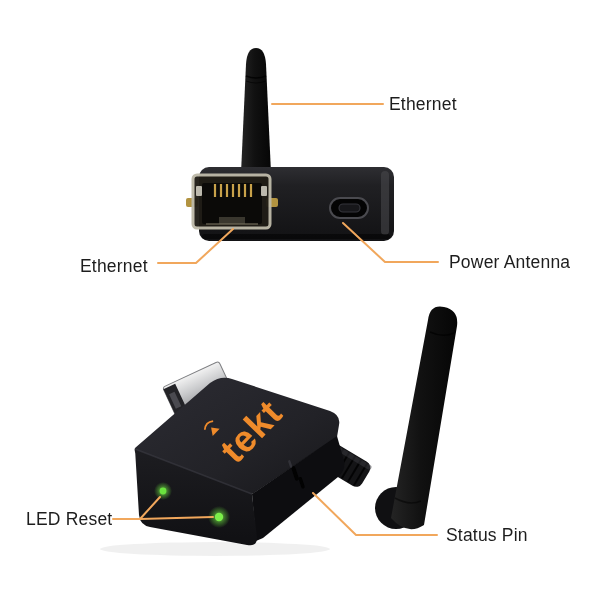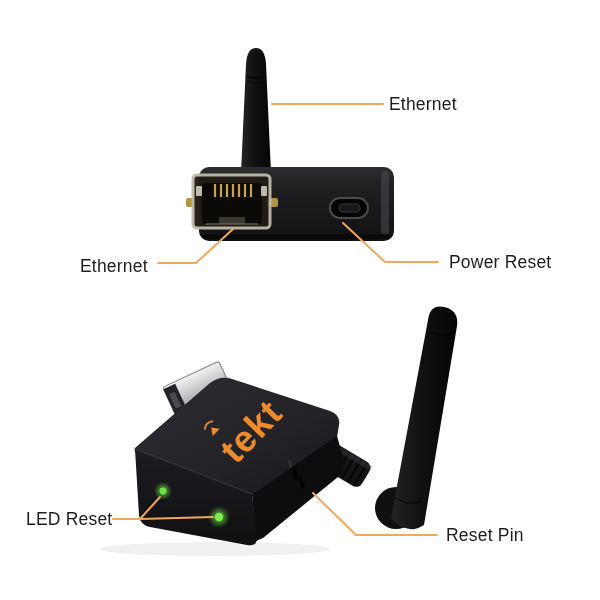--- a/index.html
+++ b/index.html
@@ -171,18 +171,18 @@
       <polyline points="113,519 140,519 160,497"></polyline>
       <polyline points="140,519 213,517"></polyline>
       <polyline points="313,493 356,535 437,535"></polyline>
     </g>
   </svg>
 
   <div class="callout-label" style="left:389px; top:94px;">Ethernet</div>
 
   <div class="callout-label" style="left:80px; top:256px;">Ethernet</div>
 
-  <div class="callout-label" style="left:449px; top:252px;">Power Reset</div>
+  <div class="callout-label" style="left:449px; top:252px;">Power Antenna</div>
 
   <div class="callout-label" style="left:26px; top:509px;">LED Reset</div>
 
-  <div class="callout-label" style="left:446px; top:525px;">Reset Pin</div>
+  <div class="callout-label" style="left:446px; top:525px;">Status Pin</div>
 </div>
 
 </body></html>

